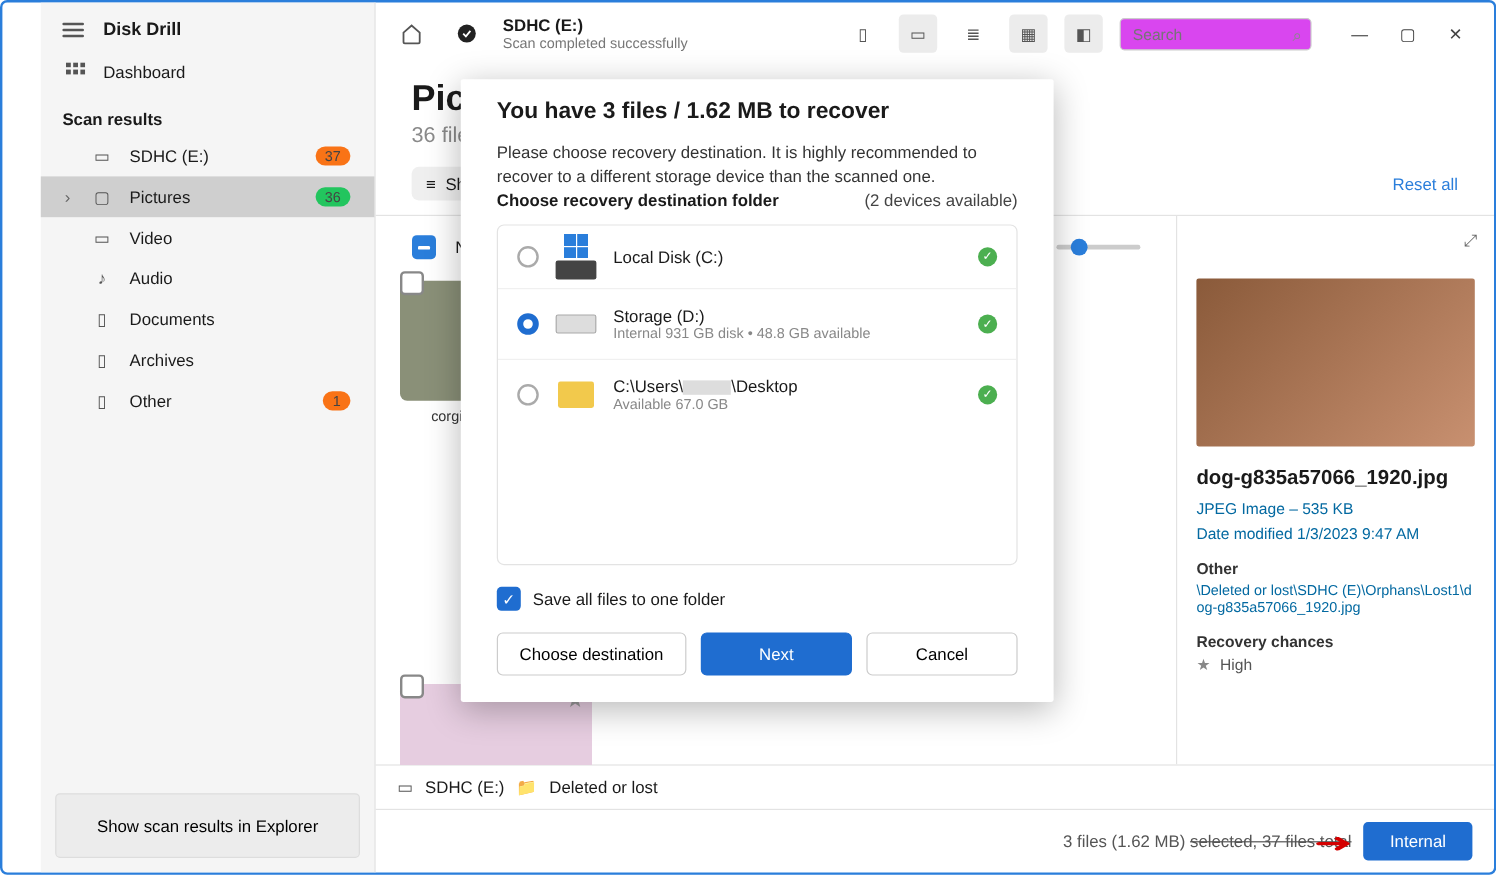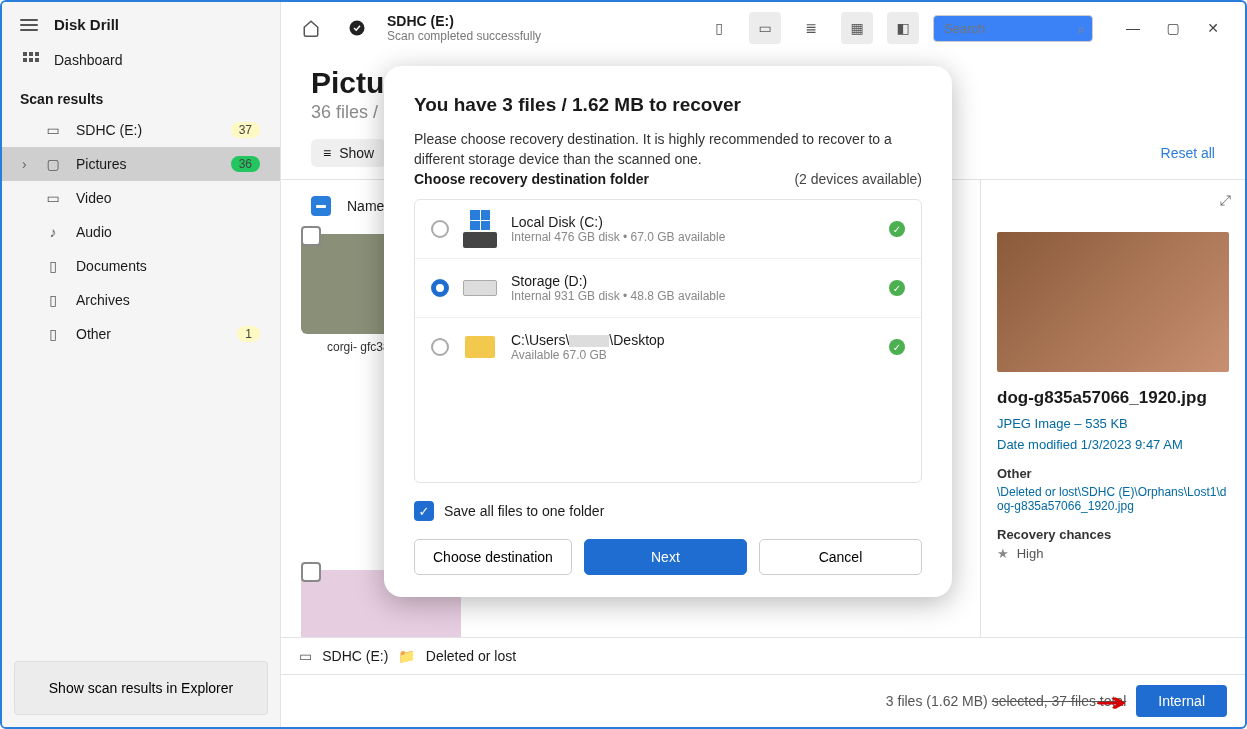--- a/index.html
+++ b/index.html
@@ -1,47 +1,47 @@
 <!DOCTYPE html>
 <html><head>
 <meta charset="utf-8">
 <style>
 * { box-sizing: border-box; margin: 0; padding: 0; }
 body { font-family: "Segoe UI", Arial, sans-serif; font-size: 14px; color: #1a1a1a; background: #fff; overflow: hidden; width: 1247px; height: 729px; position: relative; border: 2px solid #2a7edb; border-radius: 6px; }
 
 
-.app { display: flex; height: 100%; }
+.app { display: flex; height: 100%; margin-left: 32px; }
 .sidebar { width: 279px; background: #f5f5f5; border-right: 1px solid #e3e3e3; display: flex; flex-direction: column; }
 .main { flex: 1; display: flex; flex-direction: column; position: relative; }
 
 
 .brand { display: flex; align-items: center; gap: 16px; padding: 14px 18px 10px; font-weight: 600; font-size: 15px; }
 .ham { display: inline-flex; flex-direction: column; gap: 3px; }
 .ham span { width: 18px; height: 2px; background: #555; border-radius: 1px; }
 
 .sb-item, .sb-sub { display: flex; align-items: center; gap: 14px; padding: 8px 20px; cursor: pointer; position: relative; }
 .sb-item .icn, .sb-sub .icn { width: 18px; height: 18px; display: inline-flex; align-items: center; justify-content: center; color: #555; }
 .sb-label-group { font-weight: 600; font-size: 14px; padding: 14px 18px 6px; color: #1a1a1a; }
 .sb-sub { padding-left: 42px; font-size: 14px; }
 .sb-sub .chev { position: absolute; left: 20px; color: #666; }
 .sb-sub.current { background: #cfcfcf; }
-.badge { margin-left: auto; background: #fef9c3; border-radius: 12px; padding: 1px 8px; font-size: 12px; color: #444; }
+.badge { margin-left: auto; background: #f97316; border-radius: 12px; padding: 1px 8px; font-size: 12px; color: #444; }
 .sb-sub.current .badge { background: #22c55e; }
 .sidebar-footer { margin-top: auto; padding: 12px; }
 .explorer-btn { width: 100%; background: #ececec; border: 1px solid #ddd; padding: 18px; border-radius: 4px; cursor: pointer; font-size: 14px; }
 
 
 .topbar { display: flex; align-items: center; padding: 10px 14px; gap: 14px; }
 .title-stack .t1 { font-weight: 600; font-size: 14px; }
 .title-stack .t2 { font-size: 12px; color: #777; }
 .tb-btn { width: 32px; height: 32px; display: inline-flex; align-items: center; justify-content: center; border-radius: 4px; color: #555; cursor: pointer; }
 .tb-btn.shade { background: #ececec; }
 .tb-spacer { flex: 1; }
 .search { position: relative; }
-.search input { width: 160px; padding: 5px 28px 5px 10px; border: 1px solid #ccc; border-radius: 4px; background: #3b82f6; font-size: 13px; }
+.search input { width: 160px; padding: 5px 28px 5px 10px; border: 1px solid #ccc; border-radius: 4px; background: #d946ef; font-size: 13px; }
 .search .sicn { position: absolute; right: 8px; top: 6px; color: #888; }
 .win-btns { display: flex; gap: 4px; margin-left: 8px; }
 .win-btn { width: 36px; height: 28px; display: inline-flex; align-items: center; justify-content: center; cursor: pointer; color: #444; }
 
 
 .content-head { padding: 12px 30px 4px; }
 .content-head h1 { font-size: 30px; font-weight: 600; }
 .content-sub { color: #8a8a8a; font-size: 18px; margin-top: 2px; }
 .filter-row { display: flex; align-items: center; padding: 12px 30px; gap: 12px; }
 .filter-chip { display: inline-flex; align-items: center; gap: 8px; background: #efefef; border-radius: 6px; padding: 6px 12px; cursor: pointer; font-size: 14px; }
@@ -78,21 +78,21 @@
 .preview { width: 265px; border-left: 1px solid #e3e3e3; padding: 16px; overflow: auto; position: relative; }
 .preview .expand { position: absolute; top: 12px; right: 14px; color: #666; cursor: pointer; }
 .preview-img { width: 100%; height: 140px; background: linear-gradient(135deg, #8a5a3a, #c89070); border-radius: 2px; margin: 36px 0 16px; }
 .preview h3 { font-size: 17px; font-weight: 600; margin-bottom: 8px; word-break: break-all; }
 .meta { font-size: 13px; color: #0369a1; margin-bottom: 6px; }
 .meta-lbl { font-weight: 600; color: #333; margin-top: 14px; margin-bottom: 4px; font-size: 13px; }
 .rc-row { display: flex; align-items: center; gap: 8px; color: #555; font-size: 13px; margin-top: 4px; }
 
 
 .scrim { position: absolute; inset: 0; background: rgba(0,0,0,0); }
-.modal { position: absolute; left: 382px; top: 64px; width: 568px; background: #fff; border-radius: 18px; box-shadow: 0 6px 28px rgba(0,0,0,.28); padding: 28px 30px 22px; }
+.modal { position: absolute; left: 382px; top: 64px; width: 494px; background: #fff; border-radius: 2px; box-shadow: 0 6px 28px rgba(0,0,0,.28); padding: 16px 30px 22px; }
 .modal h2 { font-size: 19px; font-weight: 600; margin-bottom: 14px; }
 .modal-desc { font-size: 14px; color: #333; margin-bottom: 2px; line-height: 1.4; }
 .modal-sub { font-weight: 600; font-size: 14px; margin-bottom: 12px; display: flex; justify-content: space-between; }
 .modal-sub .devc { font-weight: 400; color: #444; }
 .dest-list { border: 1px solid #e3e3e3; border-radius: 6px; height: 284px; overflow: auto; }
 .dest-row { display: flex; align-items: center; gap: 14px; padding: 14px 16px; cursor: pointer; }
 .dest-row + .dest-row { border-top: 1px solid #f0f0f0; }
 .radio { width: 18px; height: 18px; border: 2px solid #aaa; border-radius: 50%; flex-shrink: 0; }
 .radio.on { border: 5px solid #1f6dd0; }
 .dest-icn { width: 34px; height: 24px; display: inline-flex; align-items: center; justify-content: center; flex-shrink: 0; }
@@ -311,21 +311,20 @@
               <span></span>
               <span></span>
               <span></span>
               <span></span>
             </span>
           <span class="drive-art"></span>
         </span>
       </span>
       <div class="dest-info">
         <div class="dest-name">Local Disk (C:)</div>
-        <div class="dest-meta">Internal 476 GB disk • 67.0 GB available</div>
       </div>
       <span class="green-dot">✓</span>
     </div>
     <div class="dest-row">
       <span class="radio on"></span>
       <span class="dest-icn">
           <span class="drive-art light"></span>
         </span>
       <div class="dest-info">
         <div class="dest-name">Storage (D:)</div>

